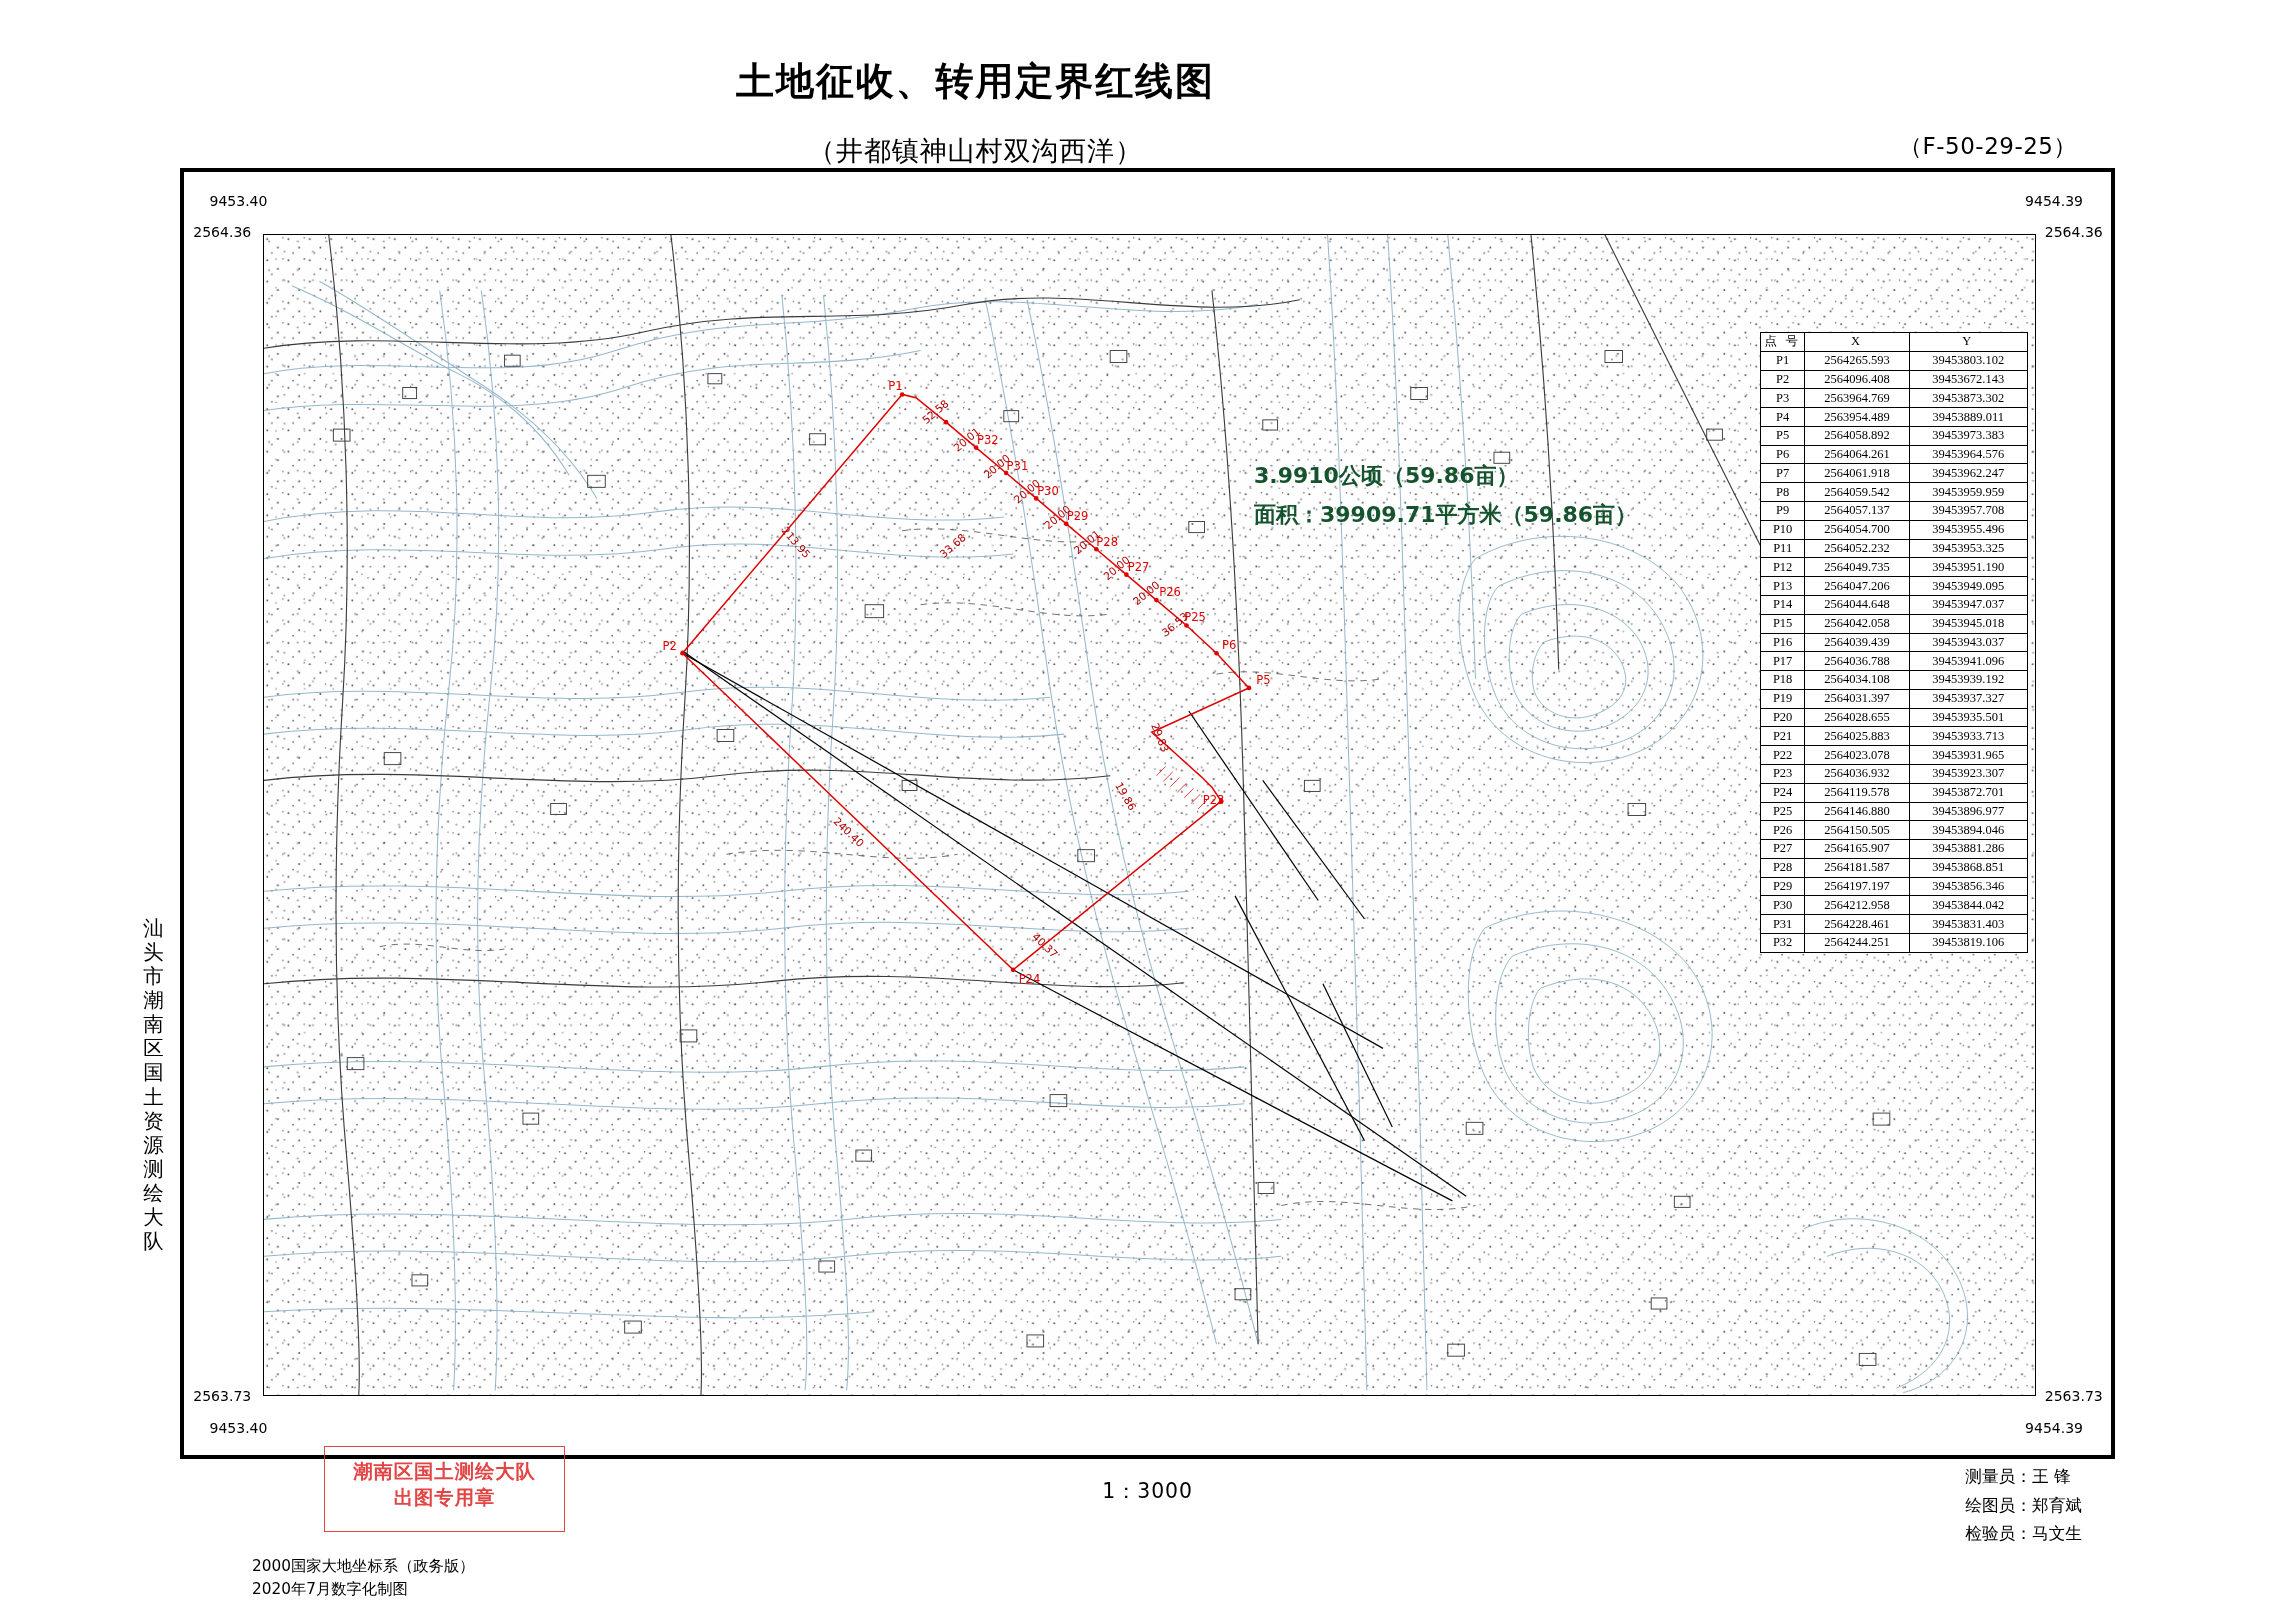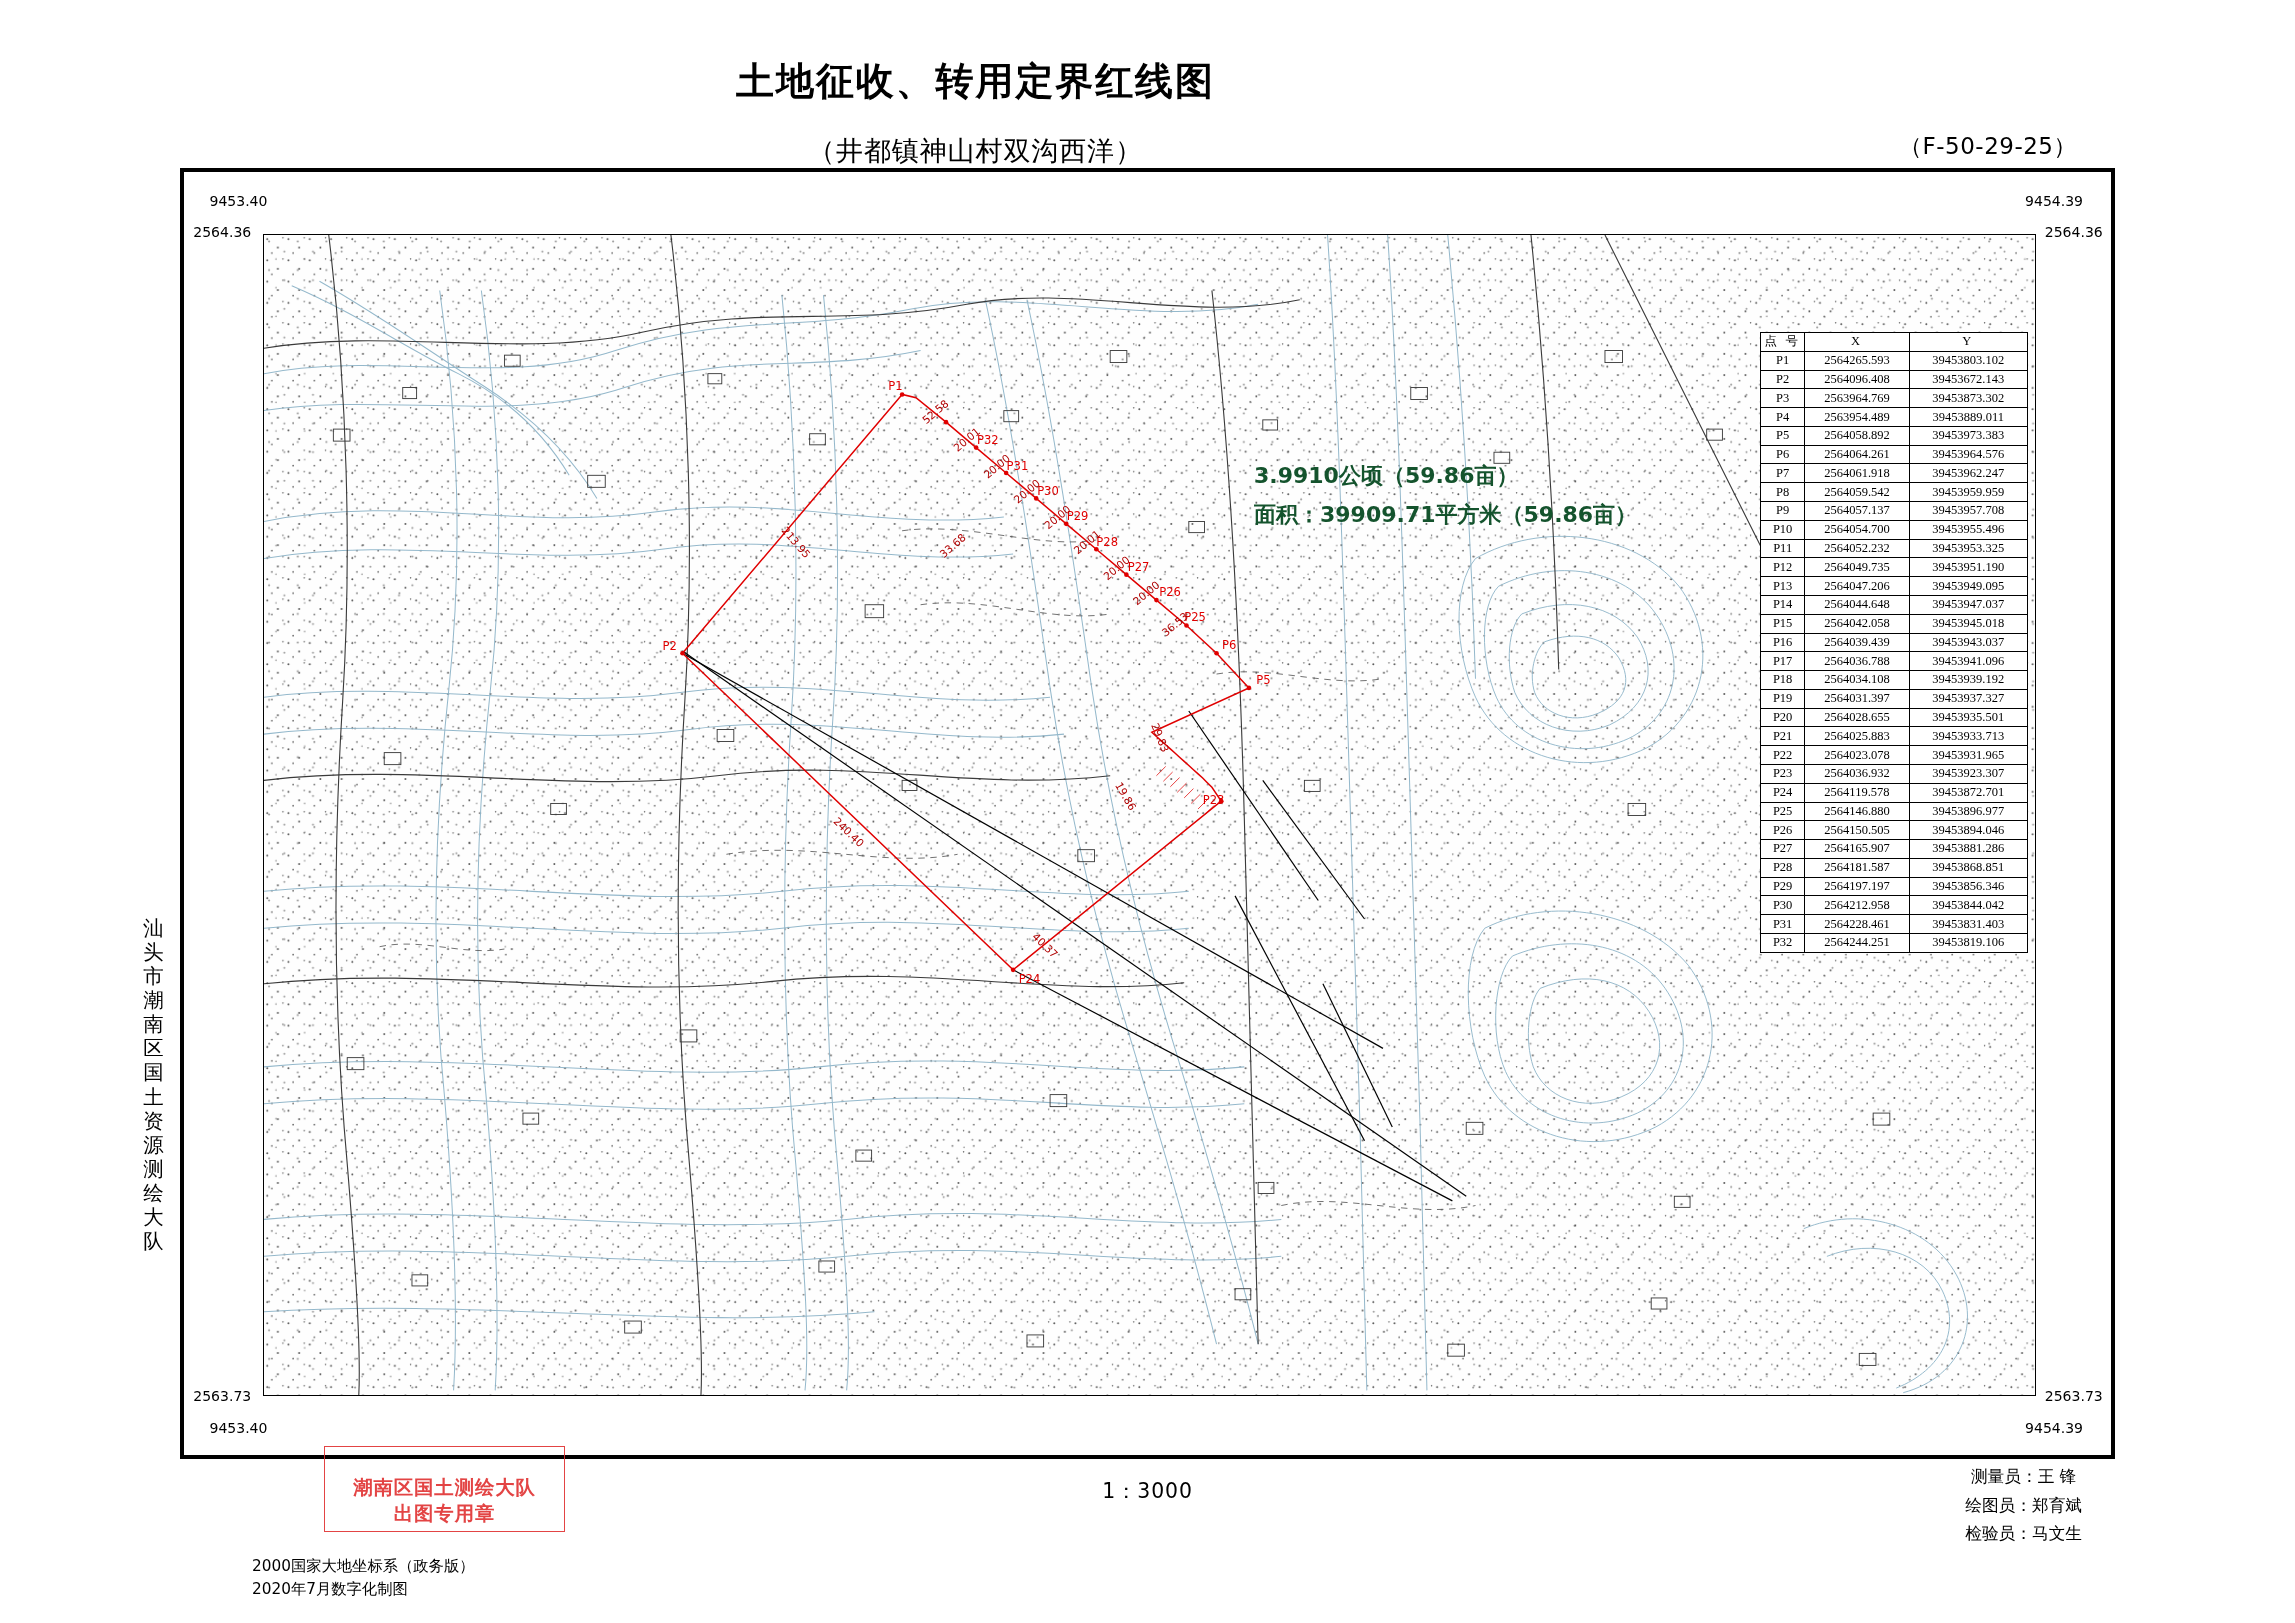--- a/index.html
+++ b/index.html
@@ -150,35 +150,35 @@
     text-align: center;
     font-size: 20.4px;
     letter-spacing: 0.9px;
   }
   #footer-right {
     position: absolute;
     right: 213px;
     top: 1462px;
     font-size: 16.7px;
     line-height: 1.72;
-    text-align: center;
+    text-align: left;
   }
   #stamp {
     position: absolute;
     left: 324px;
     top: 1446px;
     width: 241px;
     height: 86px;
     border: 1.9px solid #e03030;
     color: #e03030;
     text-align: center;
     font-size: 19.4px;
     font-weight: bold;
     line-height: 1.35;
-    padding-top: 28px;
+    padding-top: 12px;
     box-sizing: border-box;
     letter-spacing: 0.9px;
     opacity: .9;
   }
 </style>
 </head>
 <body>
 
 <div id="title-block">
   <div id="main-title">土地征收、转用定界红线图</div>

